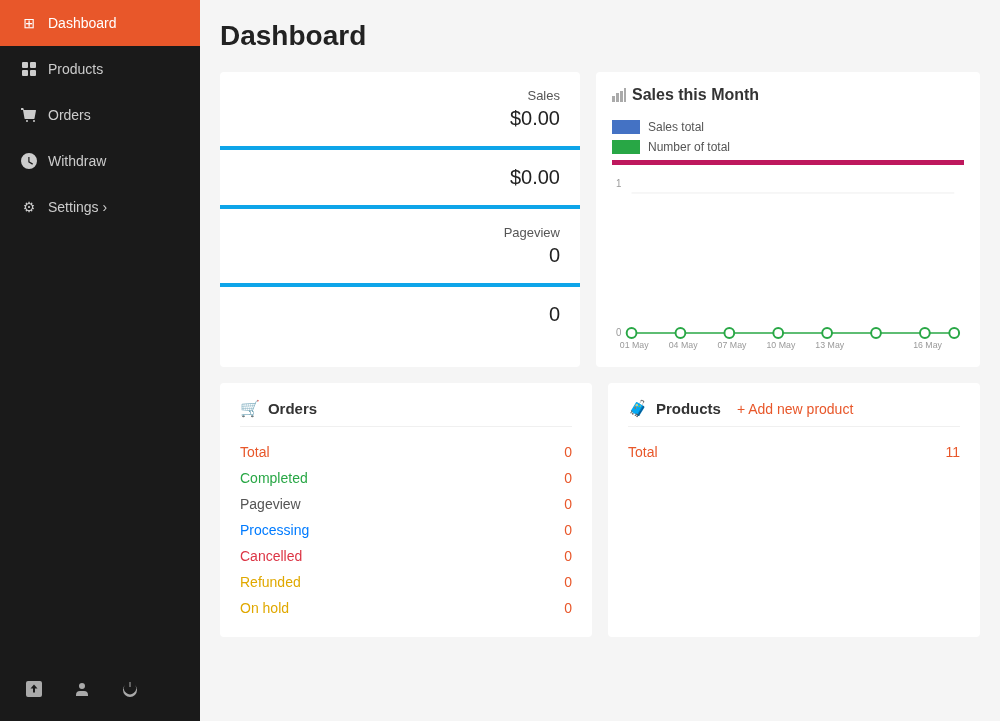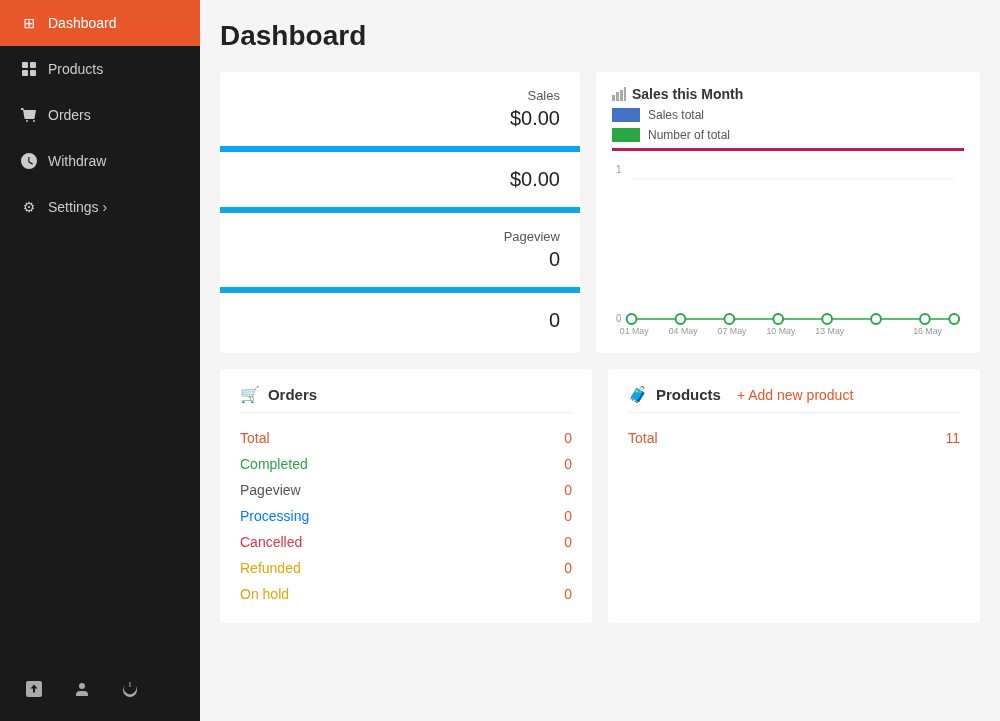--- a/index.html
+++ b/index.html
@@ -77,21 +77,21 @@
     }
     .stats-card {
       background: white;
       border-radius: 4px;
       padding: 0;
       width: 360px;
       flex-shrink: 0;
     }
     .stat-row {
       padding: 16px 20px;
-      border-bottom: 6px solid #0ea5e9;
+      border-bottom: 4px solid #0ea5e9;
       text-align: right;
     }
     .stat-row:last-child { border-bottom: none; }
     .stat-label {
       font-size: 13px;
       color: #555;
       margin-bottom: 4px;
     }
     .stat-value {
       font-size: 20px;
@@ -103,31 +103,32 @@
     .chart-card {
       background: white;
       border-radius: 4px;
       flex: 1;
       padding: 14px 16px;
     }
     .chart-title {
       display: flex;
       align-items: center;
       gap: 6px;
-      font-size: 14px;
+      font-size: 16px;
       font-weight: bold;
       color: #333;
+      margin-bottom: 10px;
     }
     .chart-legend {
       display: flex;
       flex-direction: column;
       gap: 6px;
       margin-bottom: 8px;
       padding: 6px 0;
-      border-bottom: 3px solid #be185d;
+      border-bottom: 5px solid #be185d;
     }
     .legend-item {
       display: flex;
       align-items: center;
       gap: 8px;
       font-size: 12px;
       color: #555;
     }
     .legend-color-box {
       width: 28px;

